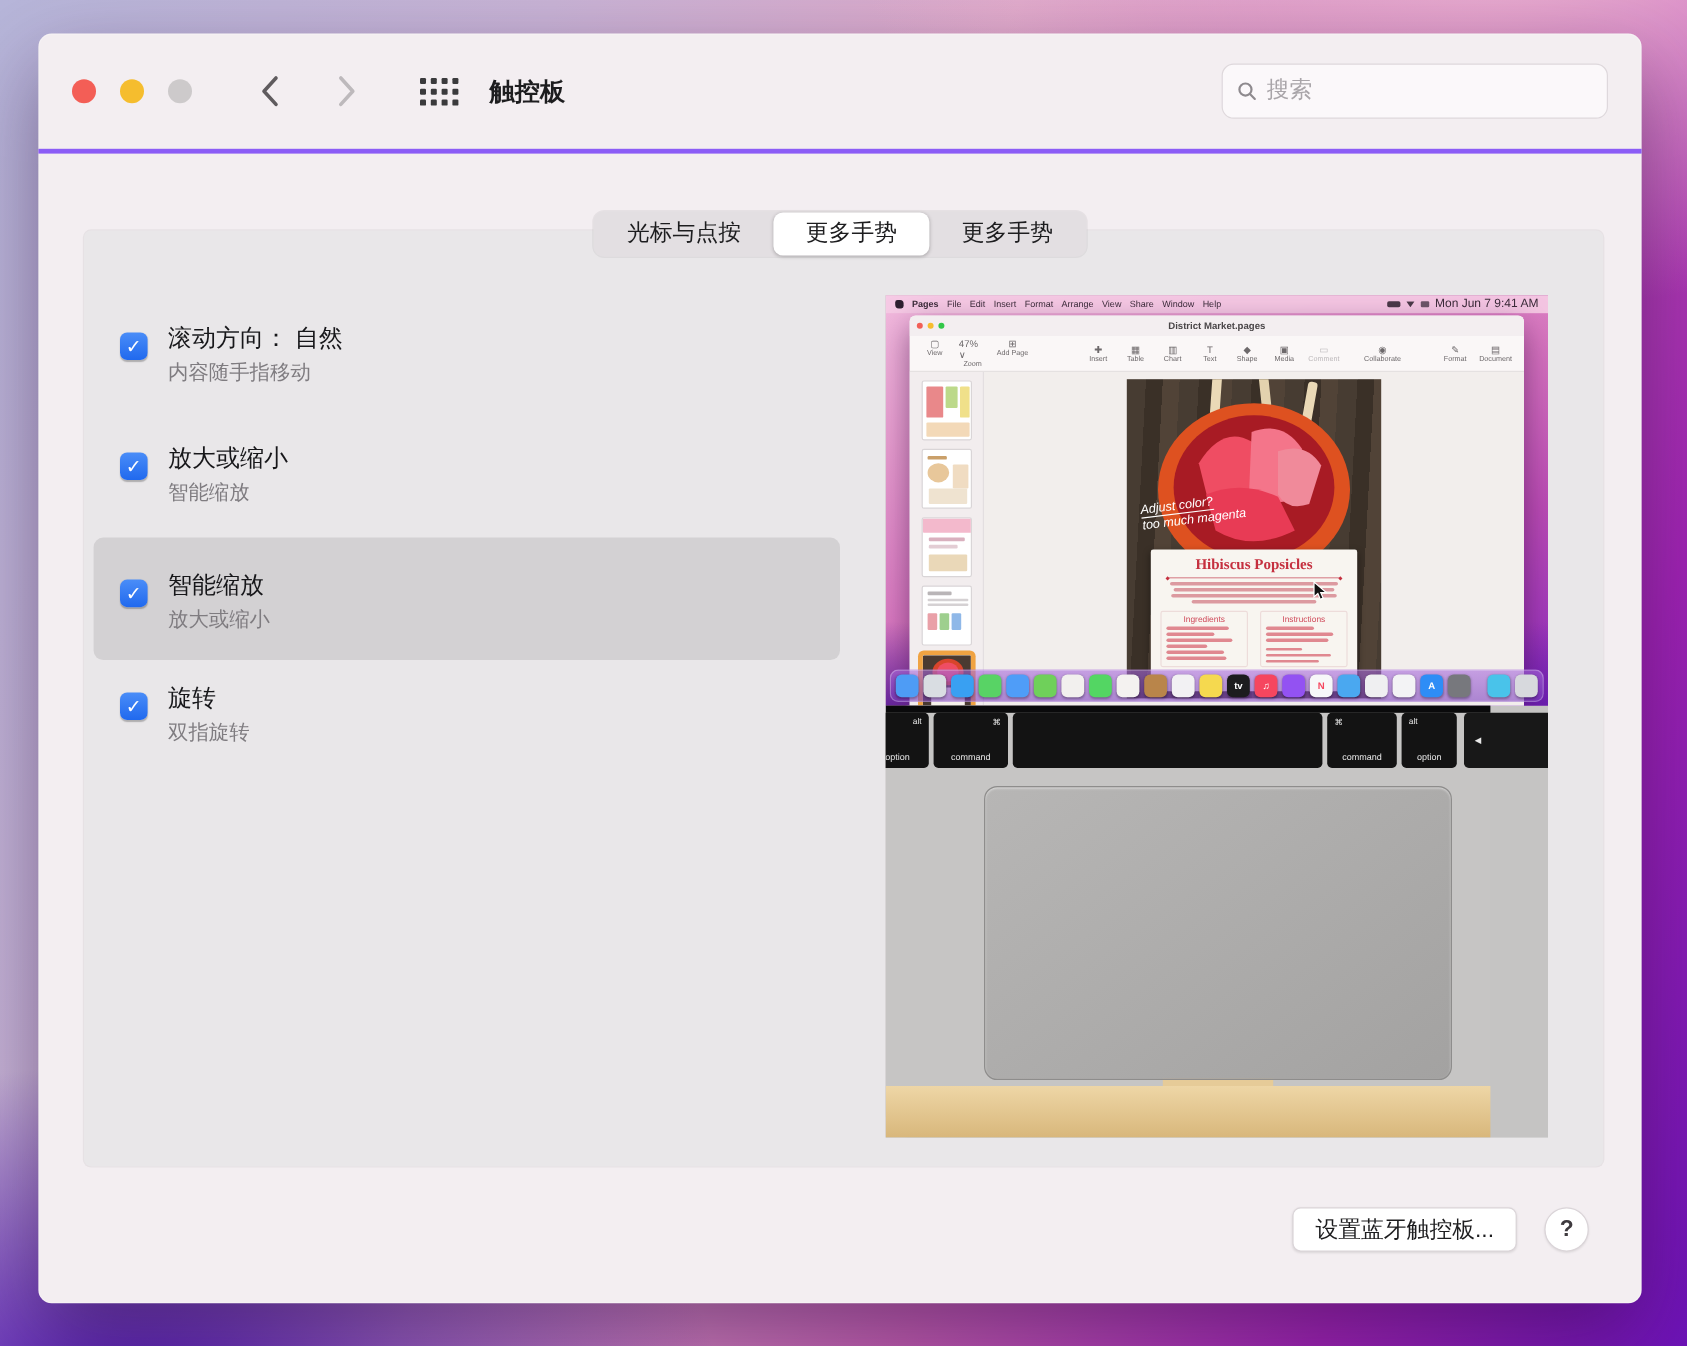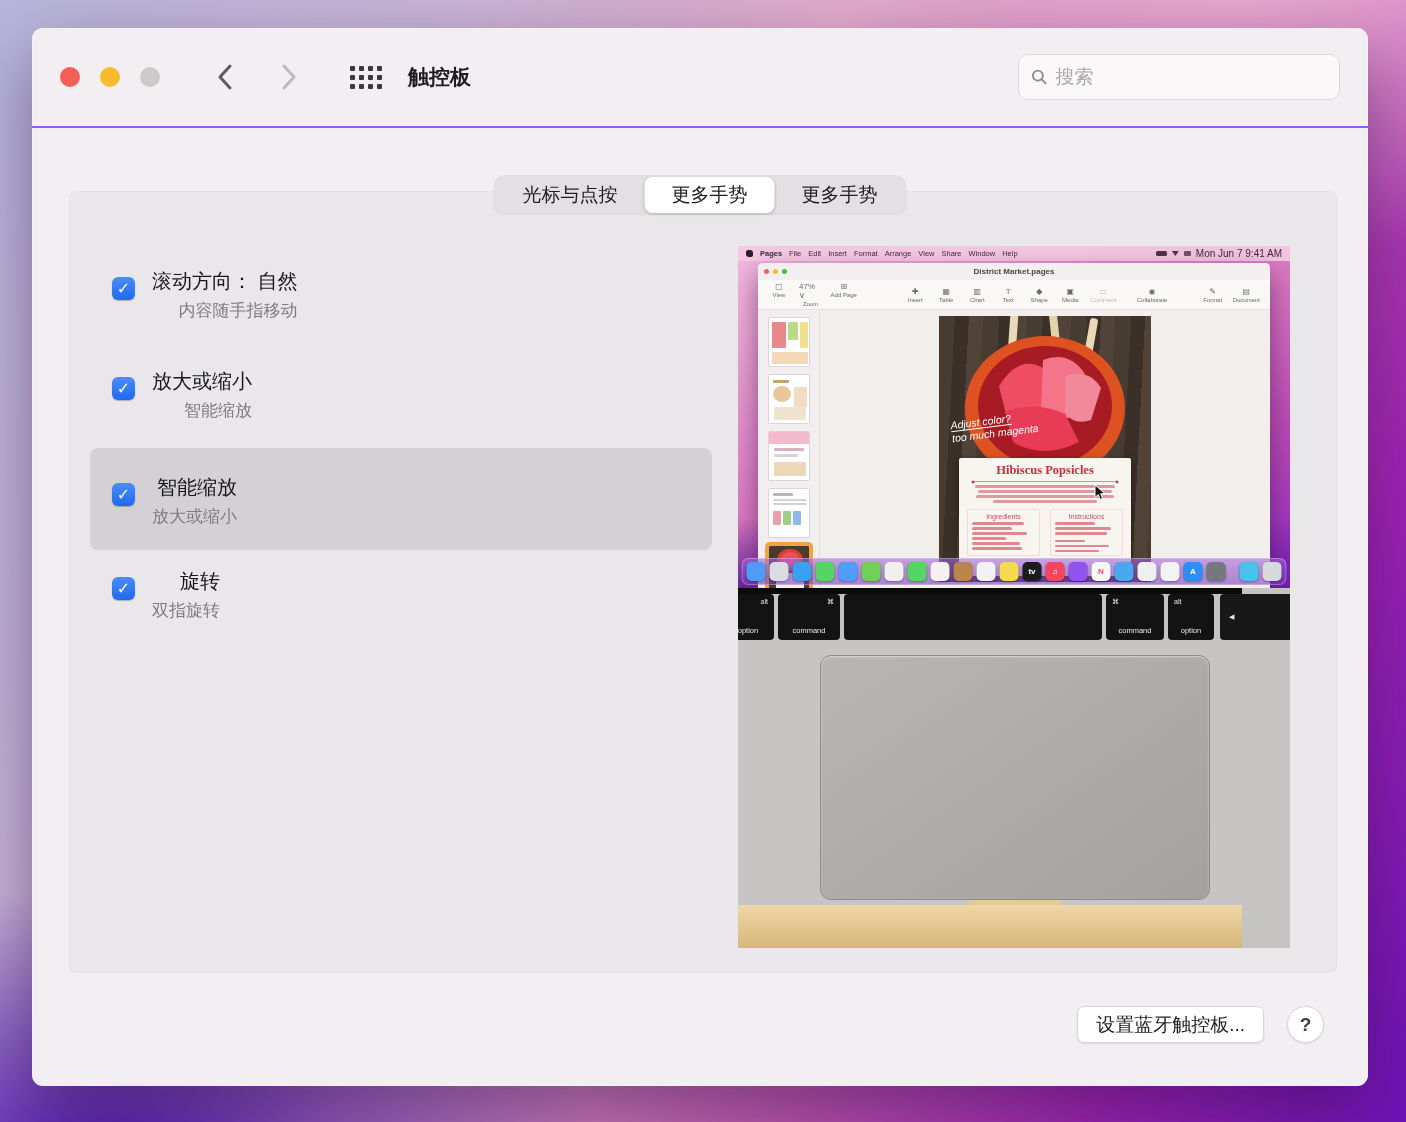--- a/index.html
+++ b/index.html
@@ -14,21 +14,21 @@
   }
 
   .window {
     position:absolute; left:32px; top:28px; width:1336px; height:1058px;
     background:#f3eef1; border-radius:11px;
     box-shadow:0 28px 70px rgba(35,8,60,.45), 0 0 0 1px rgba(255,255,255,.25) inset;
   }
 
   
   .titlebar { position:relative; height:100px; display:flex; align-items:center;
-    padding:0 28px; border-bottom:2px solid #8b5cf6; }
+    padding:0 28px; border-bottom:4px solid #8b5cf6; }
   .traffic { display:flex; gap:20px; }
   .tl { width:20px; height:20px; border-radius:50%; }
   .tl.red    { background:#f35e56; }
   .tl.yellow { background:#f5bd2e; }
   .tl.gray   { background:#cdcacb; }
   .nav { display:flex; gap:46px; margin-left:56px; }
   .chev { width:18px; height:28px; }
   .gridicon { margin-left:52px; display:grid; grid-template-columns:repeat(4,5px);
     grid-template-rows:repeat(3,5px); gap:4px; }
   .gridicon i { background:#3a3a3c; border-radius:1px; }
@@ -45,21 +45,21 @@
     background:#e9e7e9; border-radius:6px; box-shadow:0 0 0 1px rgba(0,0,0,.05); }
 
   .tabbar { position:absolute; top:148px; left:50%; transform:translateX(-50%);
     display:flex; background:#e3dfe2; border-radius:9px; padding:1px;
     box-shadow:0 0 0 1px rgba(0,0,0,.05); z-index:3; }
   .tab { height:36px; line-height:36px; padding:0 27px; font-size:19px; color:#1d1d1f;
     border-radius:8px; white-space:nowrap; cursor:default; }
   .tab.selected { background:#ffffff; box-shadow:0 1px 3px rgba(0,0,0,.22); font-weight:500; }
 
   
-  .srow { position:absolute; left:20px; width:622px; padding:14px 0 0 22px; border-radius:8px;text-align:right; }
+  .srow { position:absolute; left:8px; width:622px; padding:14px 0 0 22px; border-radius:8px; }
   .srow.highlighted { background:#d3d1d3; }
   .srow .inner { display:flex; gap:17px; }
   .cbx { width:23px; height:23px; margin-top:9px; border-radius:6px; flex:none;
     background:linear-gradient(#4a8df8,#2069ee); box-shadow:0 1px 1px rgba(0,0,0,.25);
     display:flex; align-items:center; justify-content:center; }
   .cbx.checked::after { content:"✓"; color:#fff; font-size:16px; font-weight:700; }
   .stitle { font-size:20px; font-weight:500; color:#17171a; }
   .ssub { font-size:17px; color:#7f7c80; margin-top:4px; }
 
   

